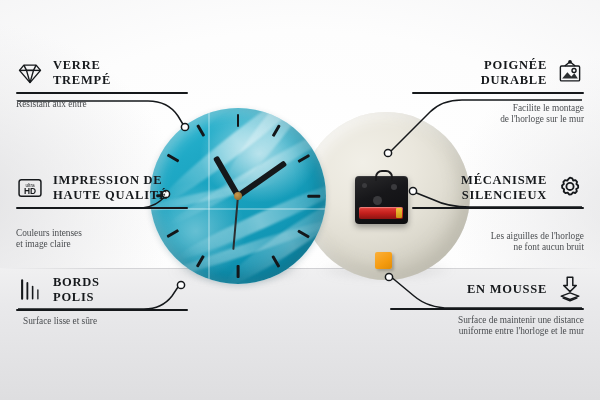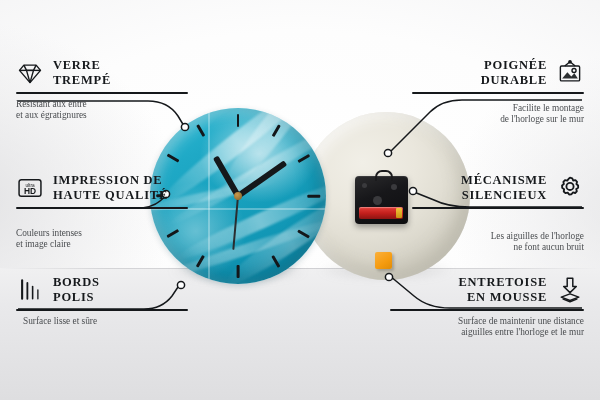--- a/index.html
+++ b/index.html
@@ -187,21 +187,20 @@
           </g>
         </svg>
       </span>
       <span>
         <div class="c-title">VERRE</div>
         <div class="c-title">TREMPÉ</div>
       </span>
     </div>
     <div class="c-rule" style="width:172px;margin-top:5px;"></div>
     <div class="c-desc" style="margin-top:5px;">Résistant aux entre</div>
-    <div class="c-desc">et aux égratignures</div>
   </div>
 
   <div class="callout left" id="co-1" style="left:16px;top:173px;width:190px;">
     <div class="c-head">
       <span class="ico">
         <svg viewBox="0 0 32 32" width="28" height="28">
           <rect x="3.5" y="6.5" width="25" height="19" rx="2.6" fill="none" stroke="#16191c" stroke-width="1.7"></rect>
           <text x="16" y="14.6" text-anchor="middle" font-family="Liberation Sans, sans-serif" font-size="5.4" fill="#16191c">ultra</text>
           <text x="16" y="23" text-anchor="middle" font-family="Liberation Sans, sans-serif" font-size="9.6" font-weight="bold" fill="#16191c">HD</text>
         </svg>
@@ -279,31 +278,30 @@
       </span>
     </div>
     <div class="c-rule" style="width:172px;margin:5px 0 0 18px;"></div>
     <div class="c-desc" style="margin-top:22px;">Les aiguilles de l'horloge</div>
     <div class="c-desc">ne font aucun bruit</div>
   </div>
 
   <div class="callout right" id="co-5" style="left:372px;top:275px;width:212px;">
     <div class="c-head">
       <span>
-        <div class="c-title">ENTRETOISE</div>
         <div class="c-title">EN MOUSSE</div>
       </span>
       <span class="ico">
         <svg viewBox="0 0 32 32" width="28" height="28">
           <g fill="none" stroke="#16191c" stroke-width="1.7" stroke-linejoin="round">
             <path d="M12.8,2.6 L19.2,2.6 L19.2,12 L23.2,12 L16,19 L8.8,12 L12.8,12 Z"></path>
             <path d="M16,20.4 L26,24.2 L16,28 L6,24.2 Z"></path>
             <path d="M7.6,26.2 L16,29.4 L24.4,26.2"></path>
           </g>
         </svg>
       </span>
     </div>
     <div class="c-rule" style="width:194px;margin:5px 0 0 18px;"></div>
     <div class="c-desc" style="margin-top:5px;">Surface de maintenir une distance</div>
-    <div class="c-desc">aiguilles entre l'horloge et le mur</div>
+    <div class="c-desc">uniforme entre l'horloge et le mur</div>
   </div>
 
 </div>
 
 </body></html>

